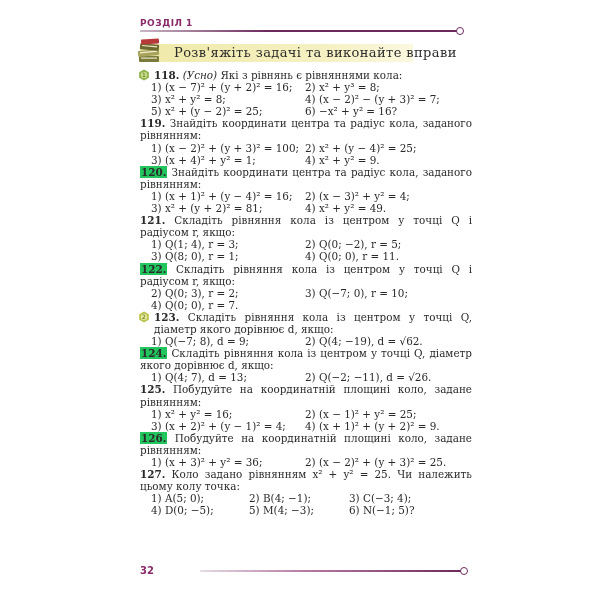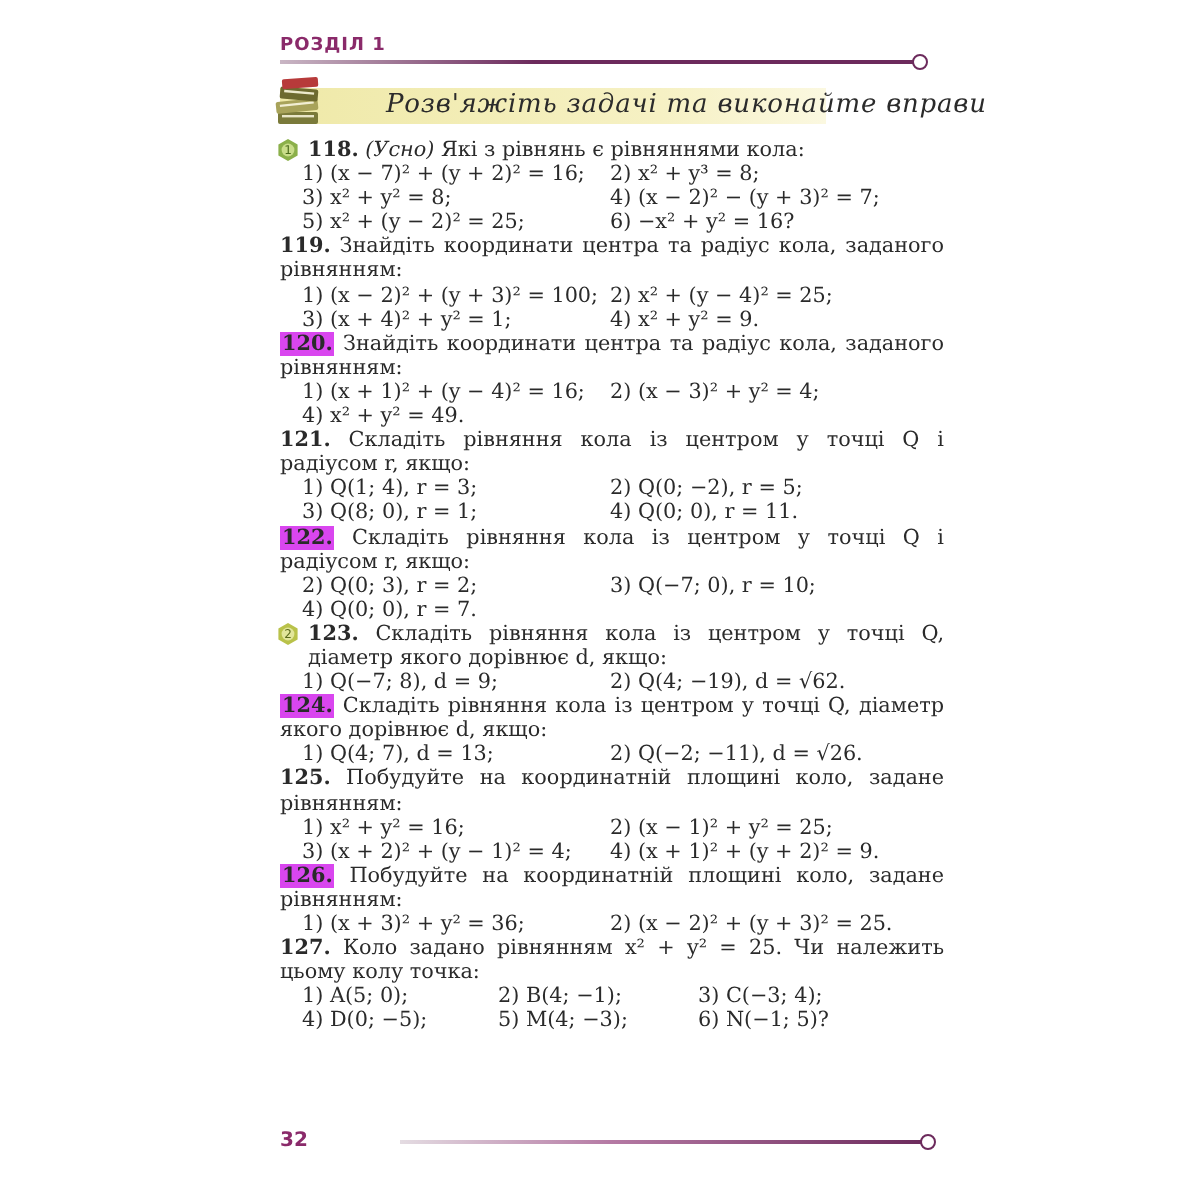--- a/index.html
+++ b/index.html
@@ -11,29 +11,29 @@
       font-weight: bold; font-size: 9px; color: #8a2a6a; letter-spacing: 0.5px; }
     .top-rule { position: absolute; left: 0; top: 30px; width: 318px; height: 2px;
       background: linear-gradient(to right, #c9b6c4, #6c2a5c 40%, #6c2a5c); }
     .rule-dot { position: absolute; width: 6px; height: 6px; border-radius: 50%;
       border: 1.3px solid #6c2a5c; background: #fff; }
     .top-rule-dot { left: 316px; top: 27px; }
 
     .banner { position: absolute; left: 0; top: 44px; width: 273px; height: 18px;
       background: linear-gradient(to right, #efe9a8, #f6f1c4 70%, #fbf8e0); }
     .banner-title { position: absolute; left: 34px; top: 1px; font-family: "DejaVu Serif", serif;
-      font-style: italic; font-size: 13px; color: #2b2b2b; letter-spacing: 0.4px; white-space: nowrap; margin-left: 19px; }
+      font-size: 13px; color: #2b2b2b; letter-spacing: 0.4px; white-space: nowrap; }
     .books-icon { position: absolute; left: -4px; top: 38px; width: 28px; height: 26px; }
 
     .content { position: absolute; left: 0; top: 69px; width: 332px; font-size: 10.4px; line-height: 12.1px; }
     .task { margin: 0; }
     .task-head { position: relative; padding-left: 0; text-align: justify; }
     .task-head.indent-icon { padding-left: 14px; }
     .num { font-weight: bold; }
-    .num.hl { background: #d946ef; padding: 0 1px; }
+    .num.hl { background: #22c55e; padding: 0 1px; }
     .items { display: grid; grid-template-columns: 154px 170px; padding-left: 11px; }
     .items.three { grid-template-columns: 98px 100px 120px; }
     .item { white-space: nowrap; }
     i { font-style: italic; }
     .level-icon { position: absolute; left: -2px; top: 0px; width: 12px; height: 12px; }
 
     .page-num { position: absolute; left: 0; top: 565px; font-family: "DejaVu Sans", sans-serif;
       font-weight: bold; font-size: 10px; color: #8a2a6a; }
     .bottom-rule { position: absolute; left: 60px; top: 570px; width: 262px; height: 2px;
       background: linear-gradient(to right, #e4dce2, #b57aa4 40%, #6c2a5c); }
@@ -94,20 +94,21 @@
       </div>
     </div>
 
     <div class="task">
       <div class="task-head">
         <span class="num hl">120.</span><span> Знайдіть координати центра та радіус кола, заданого рівнянням:</span>
       </div>
       <div class="items">
         <span class="item">1) (x + 1)² + (y − 4)² = 16;</span>
         <span class="item">2) (x − 3)² + y² = 4;</span>
+        <span class="item">3) x² + (y + 2)² = 81;</span>
         <span class="item">4) x² + y² = 49.</span>
       </div>
     </div>
 
     <div class="task">
       <div class="task-head">
         <span class="num">121.</span><span> Складіть рівняння кола із центром у точці Q і радіусом r, якщо:</span>
       </div>
       <div class="items">
         <span class="item">1) Q(1; 4), r = 3;</span>

